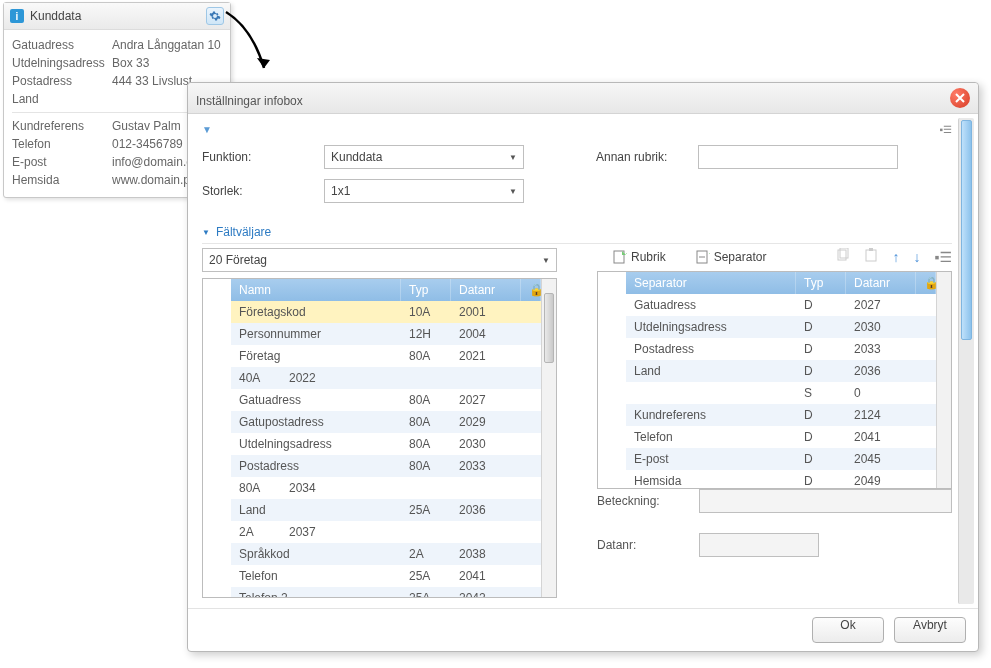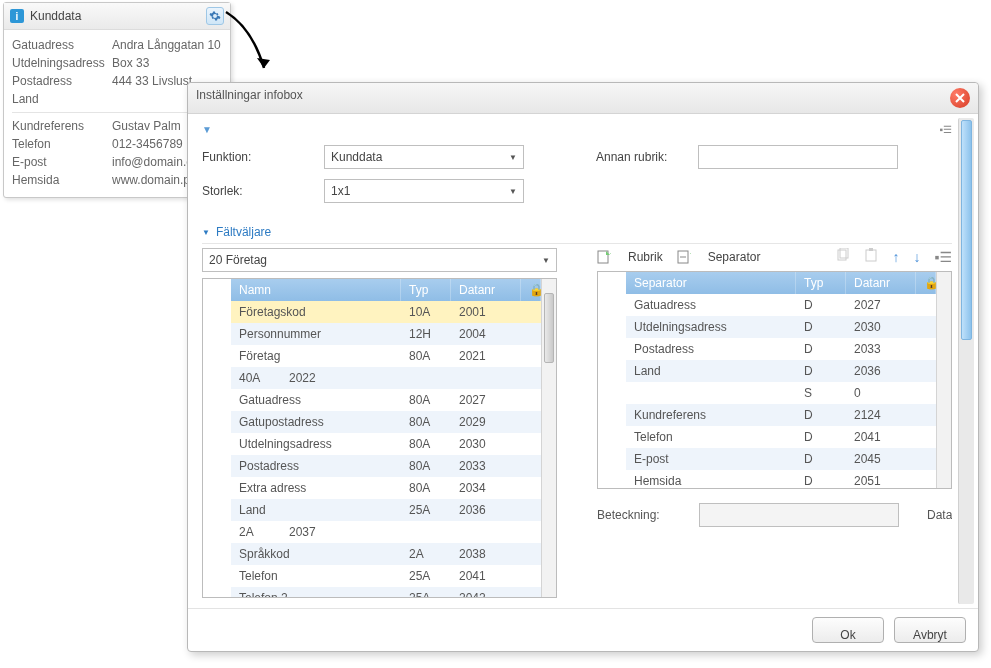--- a/index.html
+++ b/index.html
@@ -80,21 +80,21 @@
     background: #fff;
     box-shadow: 3px 3px 8px rgba(0,0,0,0.2);
     display:flex;
     flex-direction:column;
   }
   .dlg-title {
     background: linear-gradient(#f6f6f6,#e7e7e7);
     border-bottom:1px solid #d4d4d4;
     padding: 5px 8px;
     display:flex;
-    align-items:flex-start;
+    align-items:flex-end;
     color:#555;
     border-radius:4px 4px 0 0;
   }
   .dlg-title .title-text { flex:1; }
   .close-btn {
     width:20px; height:20px;
     border-radius:10px;
     background: radial-gradient(circle at 30% 30%, #ff7b68, #d63c24);
     color:#fff;
     display:flex; align-items:center; justify-content:center;
@@ -200,23 +200,24 @@
   .col-left, .col-right { flex:1; display:flex; flex-direction:column; min-width:0;}
   .col-left .combo { width: 100%; margin-bottom:6px; }
 
   .right-toolbar {
     display:flex;
     align-items:center;
     gap: 14px;
     margin-bottom:6px;
   }
   .rt-btn {
-    display:flex; align-items:center; gap:17px;
+    display:flex; align-items:center; gap:4px;
     cursor:pointer;
     color:#444;
+    margin-left:16px;
   }
   .rt-icon-btn {
     cursor:pointer;
     color:#888;
     font-size:14px;
   }
   .rt-icon-btn.blue { color:#4a90d9; }
 
   .grid {
     border:1px solid #bcbcbc;
@@ -254,43 +255,43 @@
   .grid-row:nth-child(odd){ background:#ffffff; }
   .grid-row.selected { background:#fff3c0; }
   .grid-row .cell { padding:3.5px 8px; color:#555; white-space:nowrap; overflow:hidden; }
 
   .c-name { flex: 1; }
   .c-typ  { width: 50px; }
   .c-dnr  { width: 70px; }
   .c-lock { width: 20px; text-align:center; }
 
   .right-fields {
-    margin-top: 14px;
-    display:flex;
-    flex-direction:row;
-    gap:28px;
+    margin-top: 0;
+    display:flex;
+    flex-direction:column;
+    gap:20px;
   }
   .right-fields .frow { display:flex; align-items:center; gap:12px;}
   .right-fields .frow .flbl { width:90px; color:#555; }
 
   .dlg-footer {
     padding: 8px 12px;
     border-top:1px solid #e3e3e3;
     display:flex;
     justify-content:flex-end;
     gap:10px;
   }
   .btn {
     min-width: 72px;
     height: 26px;
     border:1px solid #b0b0b0;
     border-radius:4px;
     background:linear-gradient(#fdfdfd,#ececec);
     cursor:pointer;
-    display:flex; align-items:flex-end; justify-content:center;
+    display:flex; align-items:flex-start; justify-content:center;
     color:#444;
   }
 </style>
 </head>
 <body>
 
 <div class="kunddata-panel">
   <div class="kunddata-title">
     <span class="icon">i</span>
     <span class="title-text">Kunddata</span>
@@ -441,21 +442,20 @@
                     <div class="cell c-dnr">2030</div>
                     <div class="cell c-lock"></div>
                   </div>
                   <div class="grid-row">
                     <div class="cell c-name">Postadress</div>
                     <div class="cell c-typ">80A</div>
                     <div class="cell c-dnr">2033</div>
                     <div class="cell c-lock"></div>
                   </div>
                   <div class="grid-row">
-                    <div class="cell c-name">Extra adress</div>
                     <div class="cell c-typ">80A</div>
                     <div class="cell c-dnr">2034</div>
                     <div class="cell c-lock"></div>
                   </div>
                   <div class="grid-row">
                     <div class="cell c-name">Land</div>
                     <div class="cell c-typ">25A</div>
                     <div class="cell c-dnr">2036</div>
                     <div class="cell c-lock"></div>
                   </div>
@@ -578,21 +578,21 @@
                   </div>
                   <div class="grid-row">
                     <div class="cell c-name">E-post</div>
                     <div class="cell c-typ">D</div>
                     <div class="cell c-dnr">2045</div>
                     <div class="cell c-lock"></div>
                   </div>
                   <div class="grid-row">
                     <div class="cell c-name">Hemsida</div>
                     <div class="cell c-typ">D</div>
-                    <div class="cell c-dnr">2051</div>
+                    <div class="cell c-dnr">2049</div>
                     <div class="cell c-lock"></div>
                   </div>
                 </div>
             </div>
             <div class="grid-scroll"></div>
           </div>
           <div class="right-fields">
             <div class="frow">
               <span class="flbl">Beteckning:</span>
               <input class="text-input" style="background: rgb(244, 244, 244); flex: 1 1 0%;">

